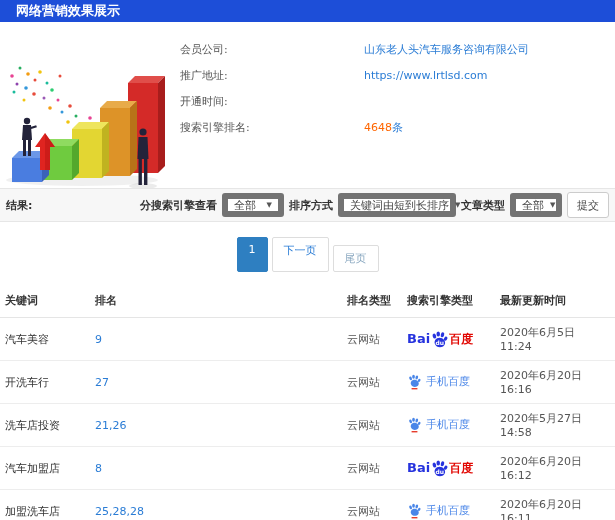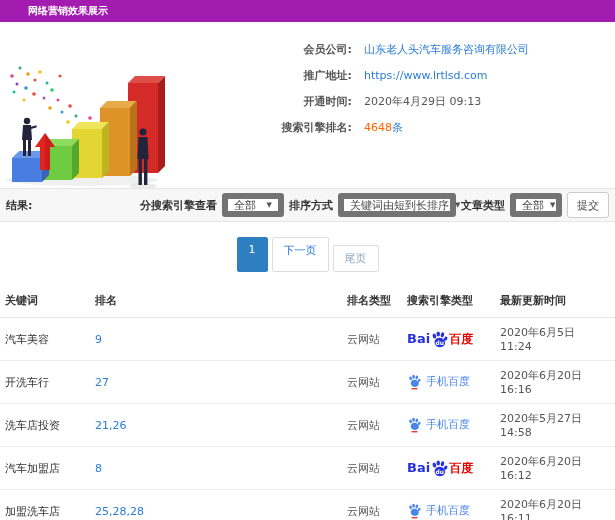--- a/index.html
+++ b/index.html
@@ -1,29 +1,29 @@
 <!DOCTYPE html>
 <html><head>
 <meta charset="utf-8">
 <style>
   * { margin:0; padding:0; box-sizing:border-box; }
   html,body { background:#fff; }
   body { font-family:"DejaVu Sans","Liberation Sans",sans-serif; font-size:11px; color:#333; }
   .page { width:615px; height:520px; background:#fff; overflow:hidden; }
 
   
-  .header-bar { height:22px; background:#a21caf; color:#fff; font-weight:bold;
-    line-height:22px; padding-left:28px; font-size:10px; }
+  .header-bar { height:22px; background:#1d4ed8; color:#fff; font-weight:bold;
+    line-height:22px; padding-left:16px; font-size:13px; }
 
   
   .top-section { display:flex; padding:6px 0 0 0; height:166px; }
   .illustration { width:180px; height:160px; flex:0 0 180px; }
   .info-list { flex:1; padding-top:8px; }
   .info-row { display:flex; height:26px; align-items:center; }
-  .info-label { width:172px; text-align:right; font-weight:bold; color:#555; flex:0 0 172px; }
+  .info-label { width:172px; text-align:left; font-weight:normal; color:#555; flex:0 0 172px; }
   .info-value { margin-left:12px; color:#555; }
   .link { color:#2a7cd5; text-decoration:none; cursor:pointer; }
   .count-orange { color:#ff6600; }
   .count-suffix { color:#2a7cd5; }
 
   
   .filter-bar { height:34px; background:#f7f7f7; border-top:1px solid #e6e6e6;
     border-bottom:1px solid #e6e6e6; display:flex; align-items:center; padding:0 6px;gap:17px; }
   .result-label { font-weight:bold; color:#333; }
   .filter-controls { margin-left:auto; display:flex; align-items:center; gap:5px; }
@@ -155,21 +155,20 @@
       <div class="info-row">
         <span class="info-label">会员公司:</span>
         <span class="info-value link">山东老人头汽车服务咨询有限公司</span>
       </div>
       <div class="info-row">
         <span class="info-label">推广地址:</span>
         <span class="info-value link">https://www.lrtlsd.com</span>
       </div>
       <div class="info-row">
         <span class="info-label">开通时间:</span>
-        <span class="info-value">2020年4月29日 09:13</span>
       </div>
       <div class="info-row">
         <span class="info-label">搜索引擎排名:</span>
         <span class="info-value">
           <span class="count-orange">4648</span><span class="count-suffix">条</span>
         </span>
       </div>
     </div>
   </div>
 

